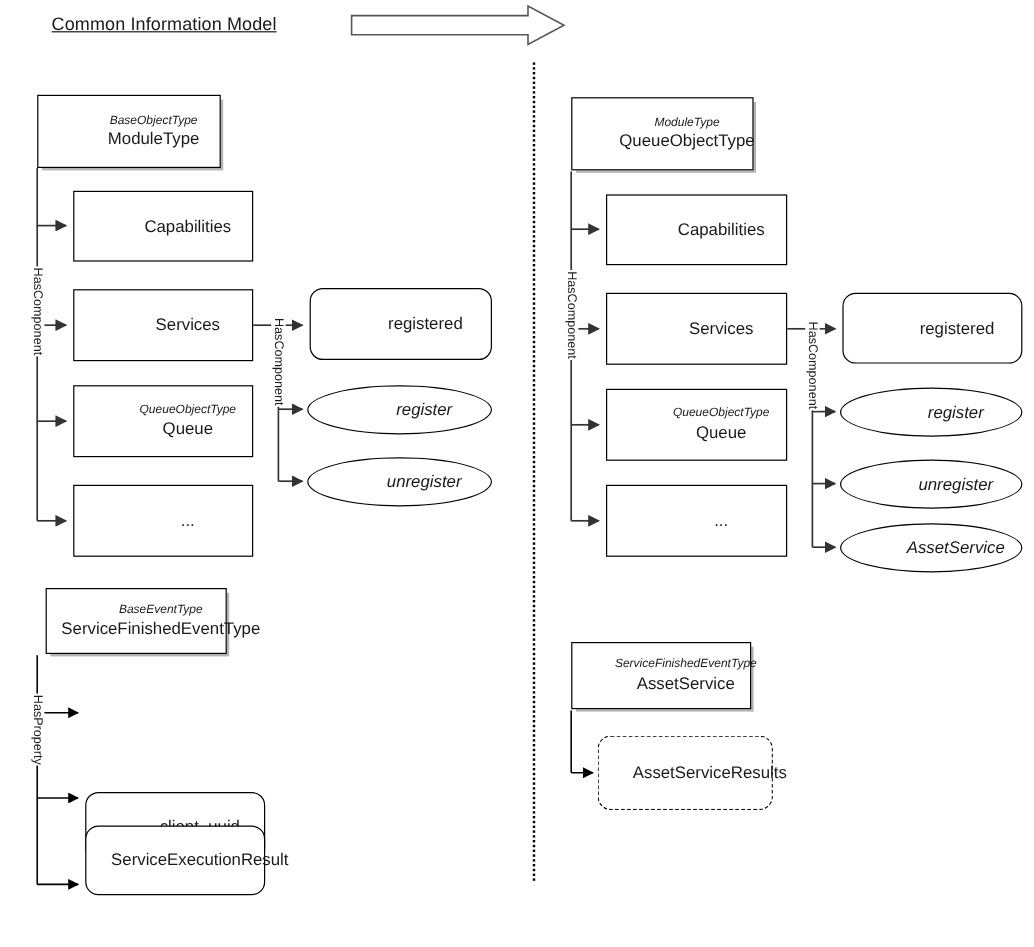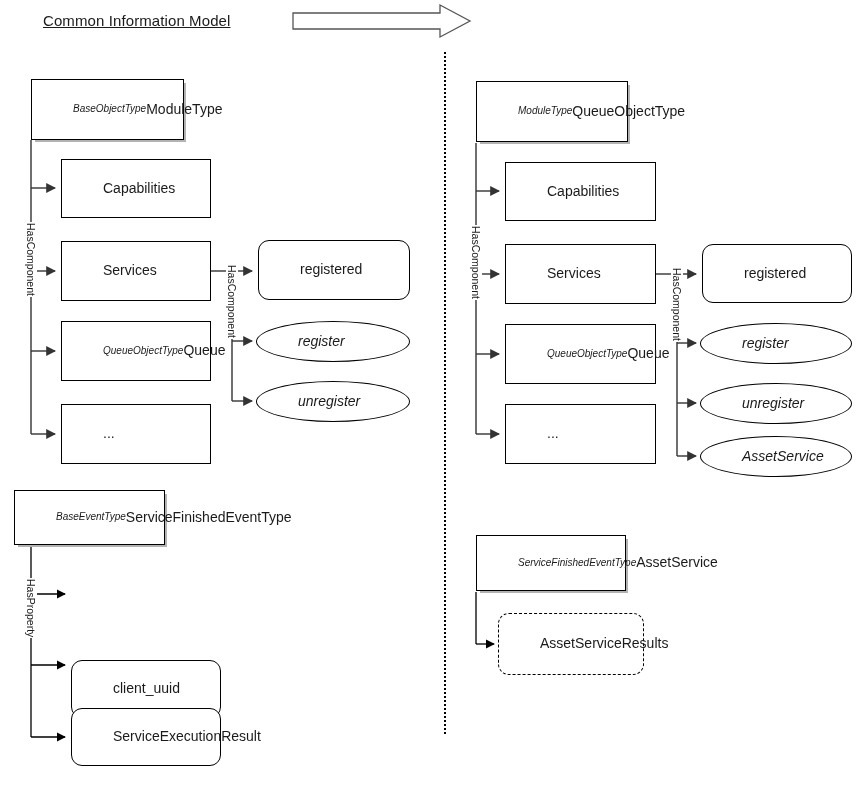--- a/index.html
+++ b/index.html
@@ -31,23 +31,23 @@
     position: absolute;
     font-size: 15px;
     color: #1a1a1a;
     white-space: nowrap;
     letter-spacing: 0.1px;
   }
   .node {
     position: absolute;
     box-sizing: border-box;
     display: flex;
-    flex-direction: row;
+    flex-direction: column;
     align-items: center;
-    justify-content: space-between;
+    justify-content: center;
     background: #ffffff;
     border: 1px solid #000000;
     text-align: center;
     line-height: 1.25;
     padding-left: 41px;
   }
   .node .stereo {
     font-style: italic;
     font-size: 10px;
     color: #1a1a1a;
@@ -192,31 +192,31 @@
   </div>
 
   <div class="node ellipse" style="left:256px; top:321px; width:154px; height:41px;">
     <span class="nm">register</span>
   </div>
 
   <div class="node ellipse" style="left:256px; top:381px; width:154px; height:41px;">
     <span class="nm">unregister</span>
   </div>
 
-  <div class="node type-node" style="left:14px; top:490px; width:151px; height:55px;">
+  <div class="node type-node" style="left:38px; top:490px; width:151px; height:55px;">
     <span class="stereo">BaseEventType</span>
     <span class="nm">ServiceFinishedEventType</span>
   </div>
 
 
   <div class="node round" style="left:71px; top:636px; width:150px; height:58px;margin-top:24px;">
     <span class="nm">client_uuid</span>
   </div>
 
-  <div class="node round" style="left:71px; top:708px; width:150px; height:58px;">
+  <div class="node round" style="left:71px; top:688px; width:150px; height:58px;">
     <span class="nm">ServiceExecutionResult</span>
   </div>
 
   <div class="node type-node" style="left:476px; top:81px; width:152px; height:61px;">
     <span class="stereo">ModuleType</span>
     <span class="nm">QueueObjectType</span>
   </div>
 
   <div class="node" style="left:505px; top:162px; width:151px; height:59px;">
 

